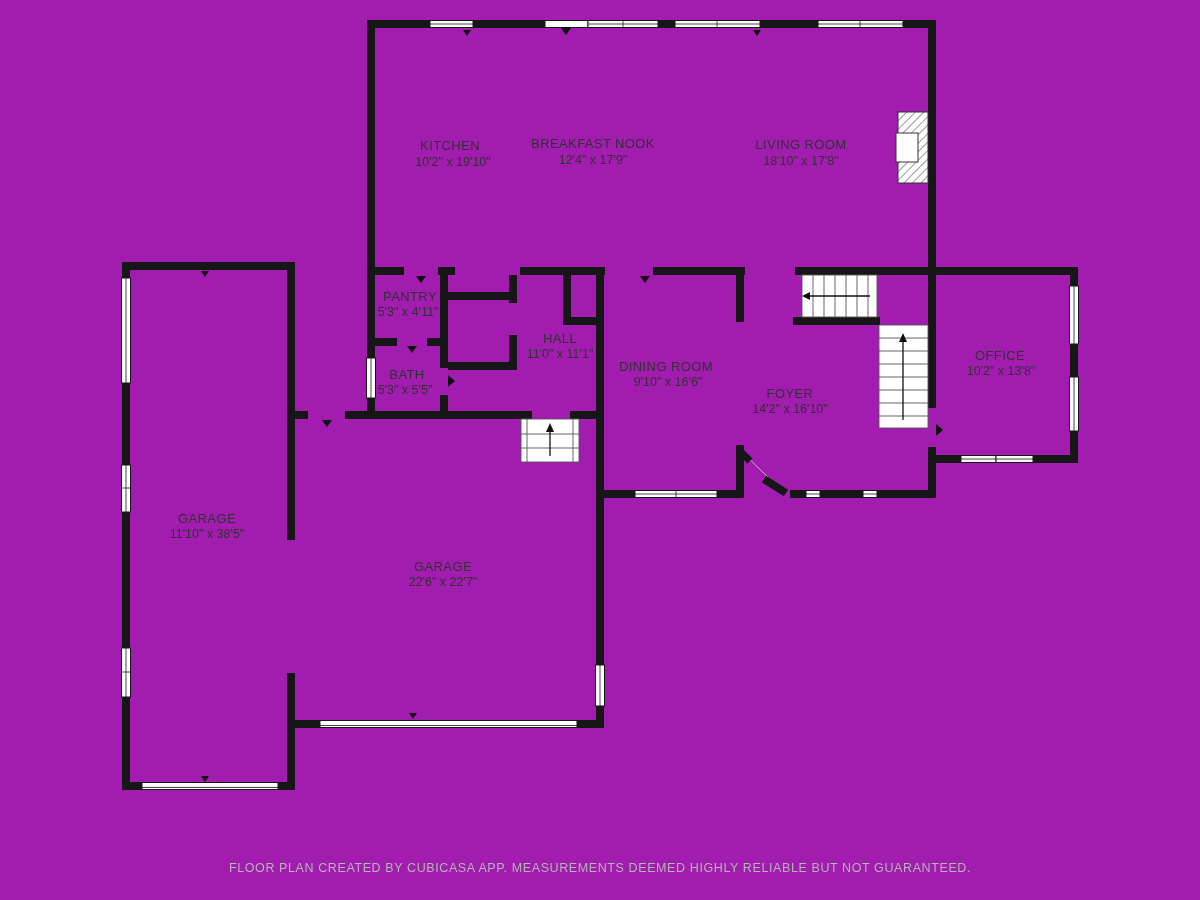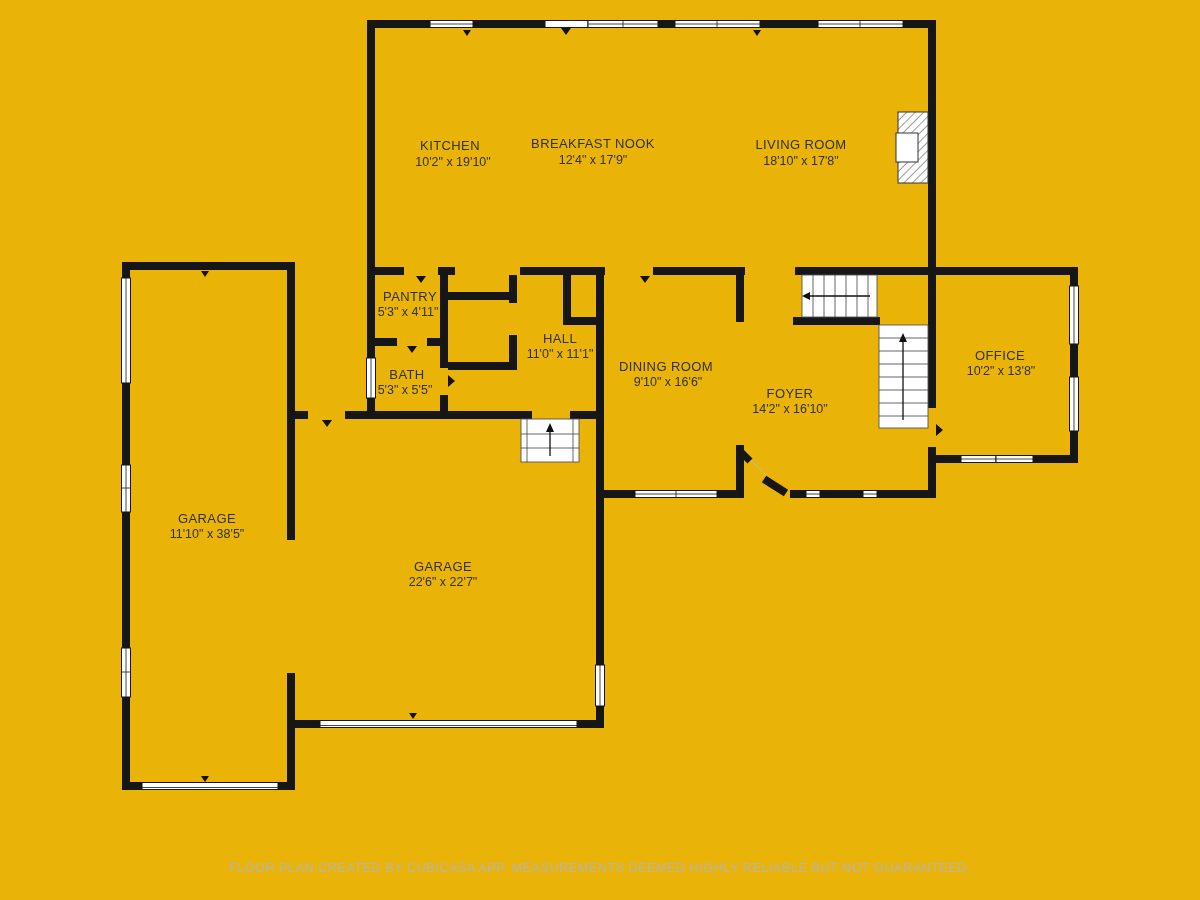--- a/index.html
+++ b/index.html
@@ -1,16 +1,16 @@
 <!DOCTYPE html>
 <html><head>
 <meta charset="utf-8">
 <style>
   html,body{margin:0;padding:0;background:#ffffff;}
-  .stage{position:relative;width:1200px;height:900px;background:#eab308;overflow:hidden;}
+  .stage{position:relative;width:1200px;height:900px;background:#a21caf;overflow:hidden;}
   svg{display:block;}
   .wall{fill:#161616;}
   .winbox{fill:#ffffff;stroke:#161616;stroke-width:1;}
   .winline{stroke:#161616;stroke-width:0.8;}
   .stair-box{fill:#ffffff;stroke:#555555;stroke-width:0.9;}
   .stair-line{stroke:#555555;stroke-width:0.9;fill:none;}
   .arrow{stroke:#111111;stroke-width:1.3;fill:none;}
   .arrow-head{fill:#111111;}
   .marker{fill:#111111;}
   .swing{stroke:#bbbbbb;stroke-width:1;fill:none;}

